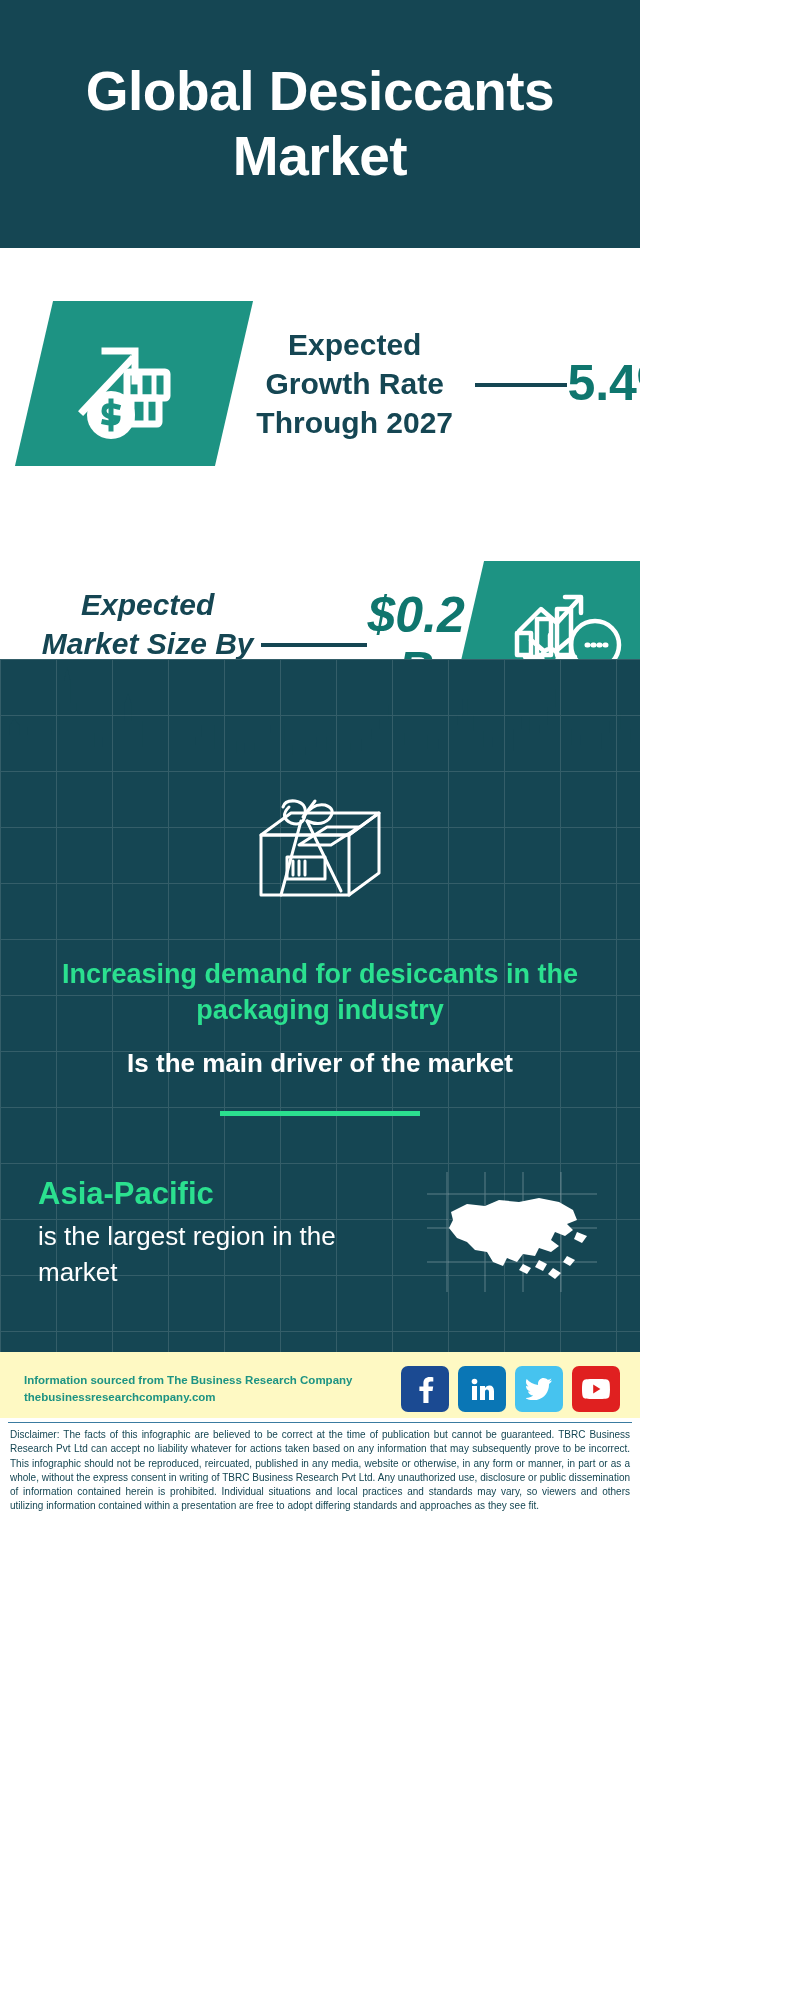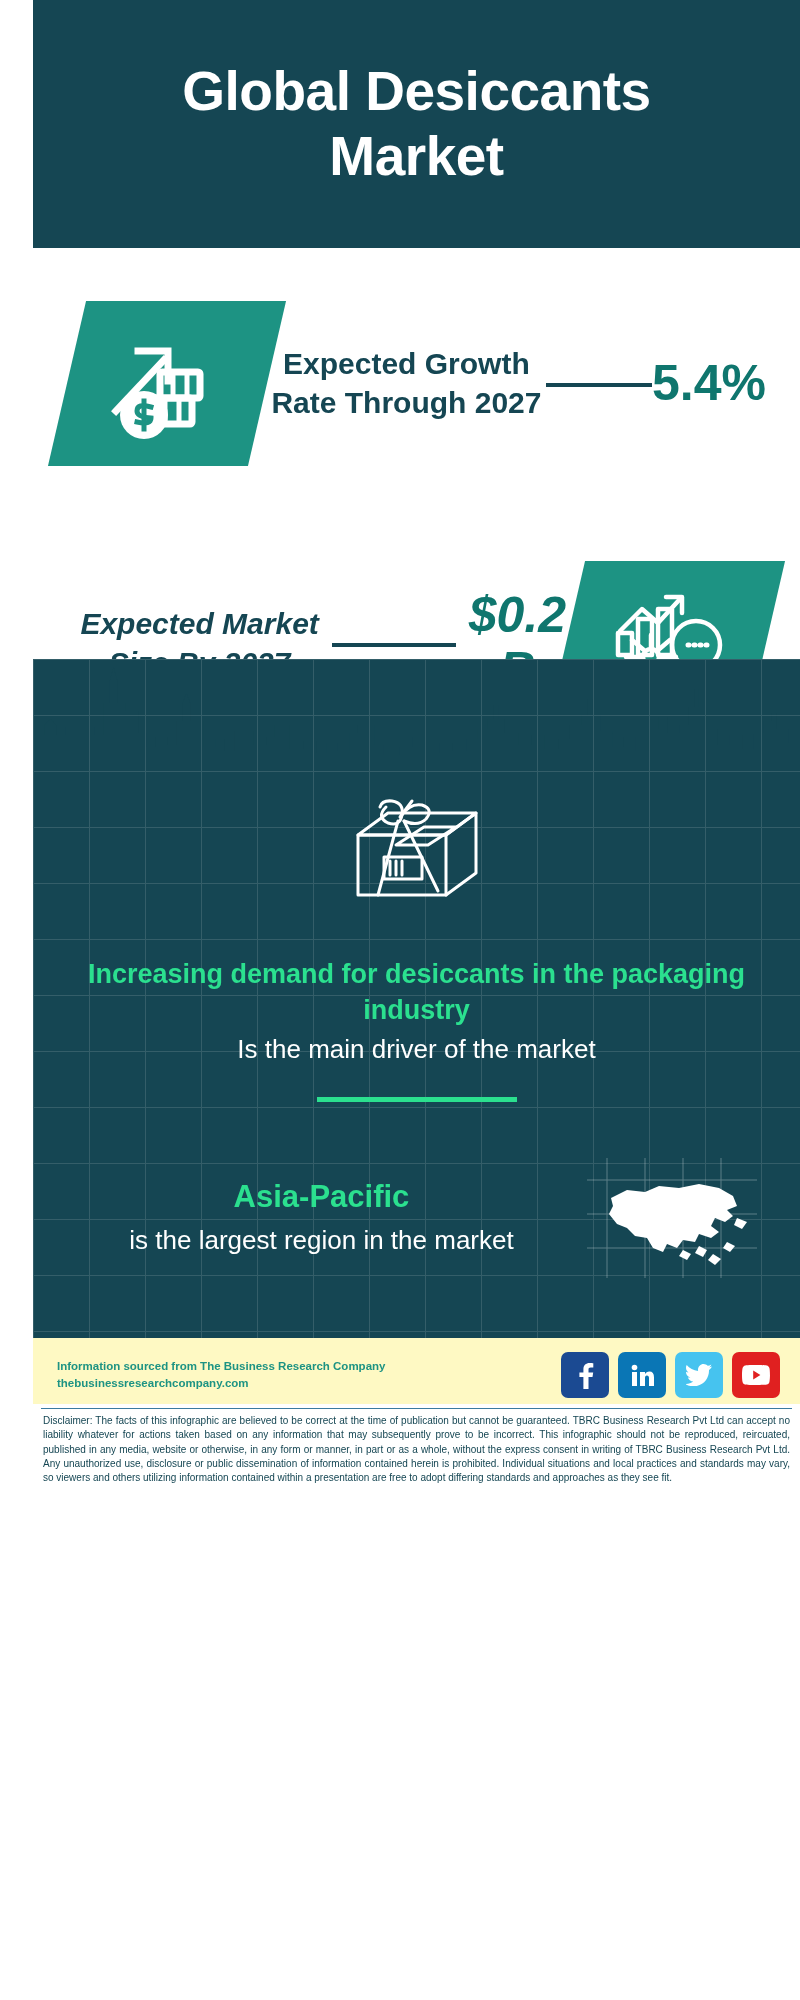--- a/index.html
+++ b/index.html
@@ -3,25 +3,24 @@
 <meta charset="utf-8">
 <style>
   * { box-sizing: border-box; margin: 0; padding: 0; }
   html, body {
     width: 800px;
     background: #ffffff;
     font-family: "Liberation Sans", sans-serif;
   }
   .page {
     position: relative;
-    width: 800px;
+    width: 640px;
     height: 2000px;
     overflow: hidden;
     background: #ffffff;
-    padding-left: 33px;
   }
 
   
   .header {
     height: 248px;
     background: #154653;
     display: flex;
     align-items: center;
     justify-content: center;
     padding: 0 60px;
@@ -128,41 +127,41 @@
   .driver-text { flex: 1; text-align: center; padding: 0 14px; }
   .driver-head {
     color: #2BE08F;
     font-size: 27px;
     font-weight: bold;
     line-height: 1.33;
   }
   .driver-sub {
     color: #ffffff;
     font-size: 26px;
-    font-weight: normal;
+    font-weight: bold;
     line-height: 1.4;
-    margin-top: 2px;
+    margin-top: 16px;
   }
 
   .green-rule {
     position: relative;
     width: 200px;
     height: 5px;
     background: #2BE08F;
     margin: 30px auto 26px;
   }
 
   .region-row {
     position: relative;
     display: flex;
     align-items: center;
     padding: 0 28px;
     min-height: 180px;
   }
-  .region-text { flex: 1; text-align: center; padding-left: 10px; }
+  .region-text { flex: 1; padding-left: 10px; }
   .region-head {
     color: #2BE08F;
     font-size: 31px;
     font-weight: bold;
     line-height: 1.25;
   }
   .region-sub {
     color: #ffffff;
     font-size: 26px;
     line-height: 1.35;

